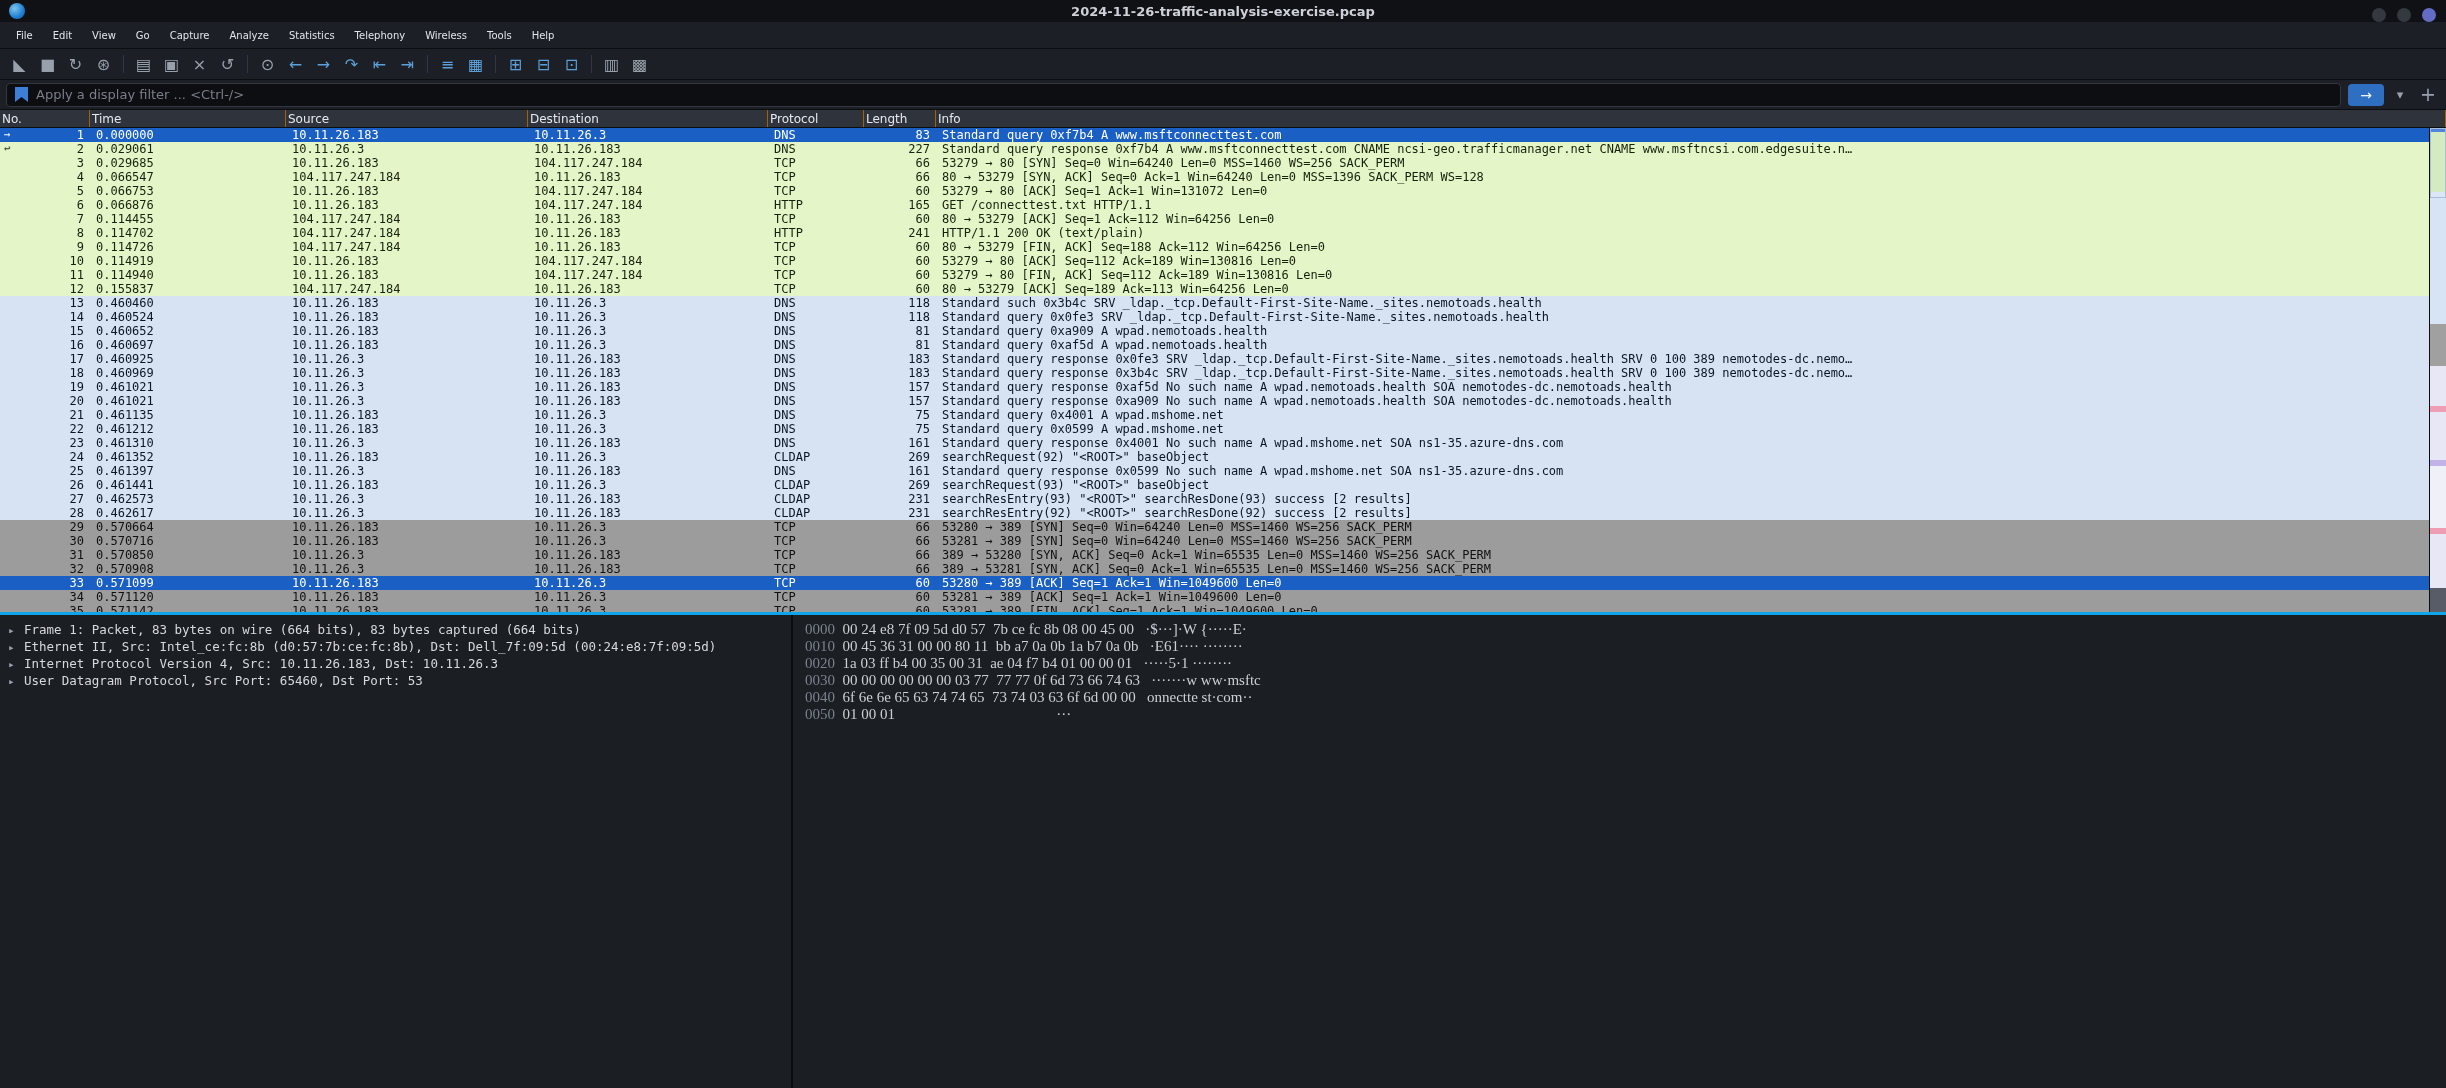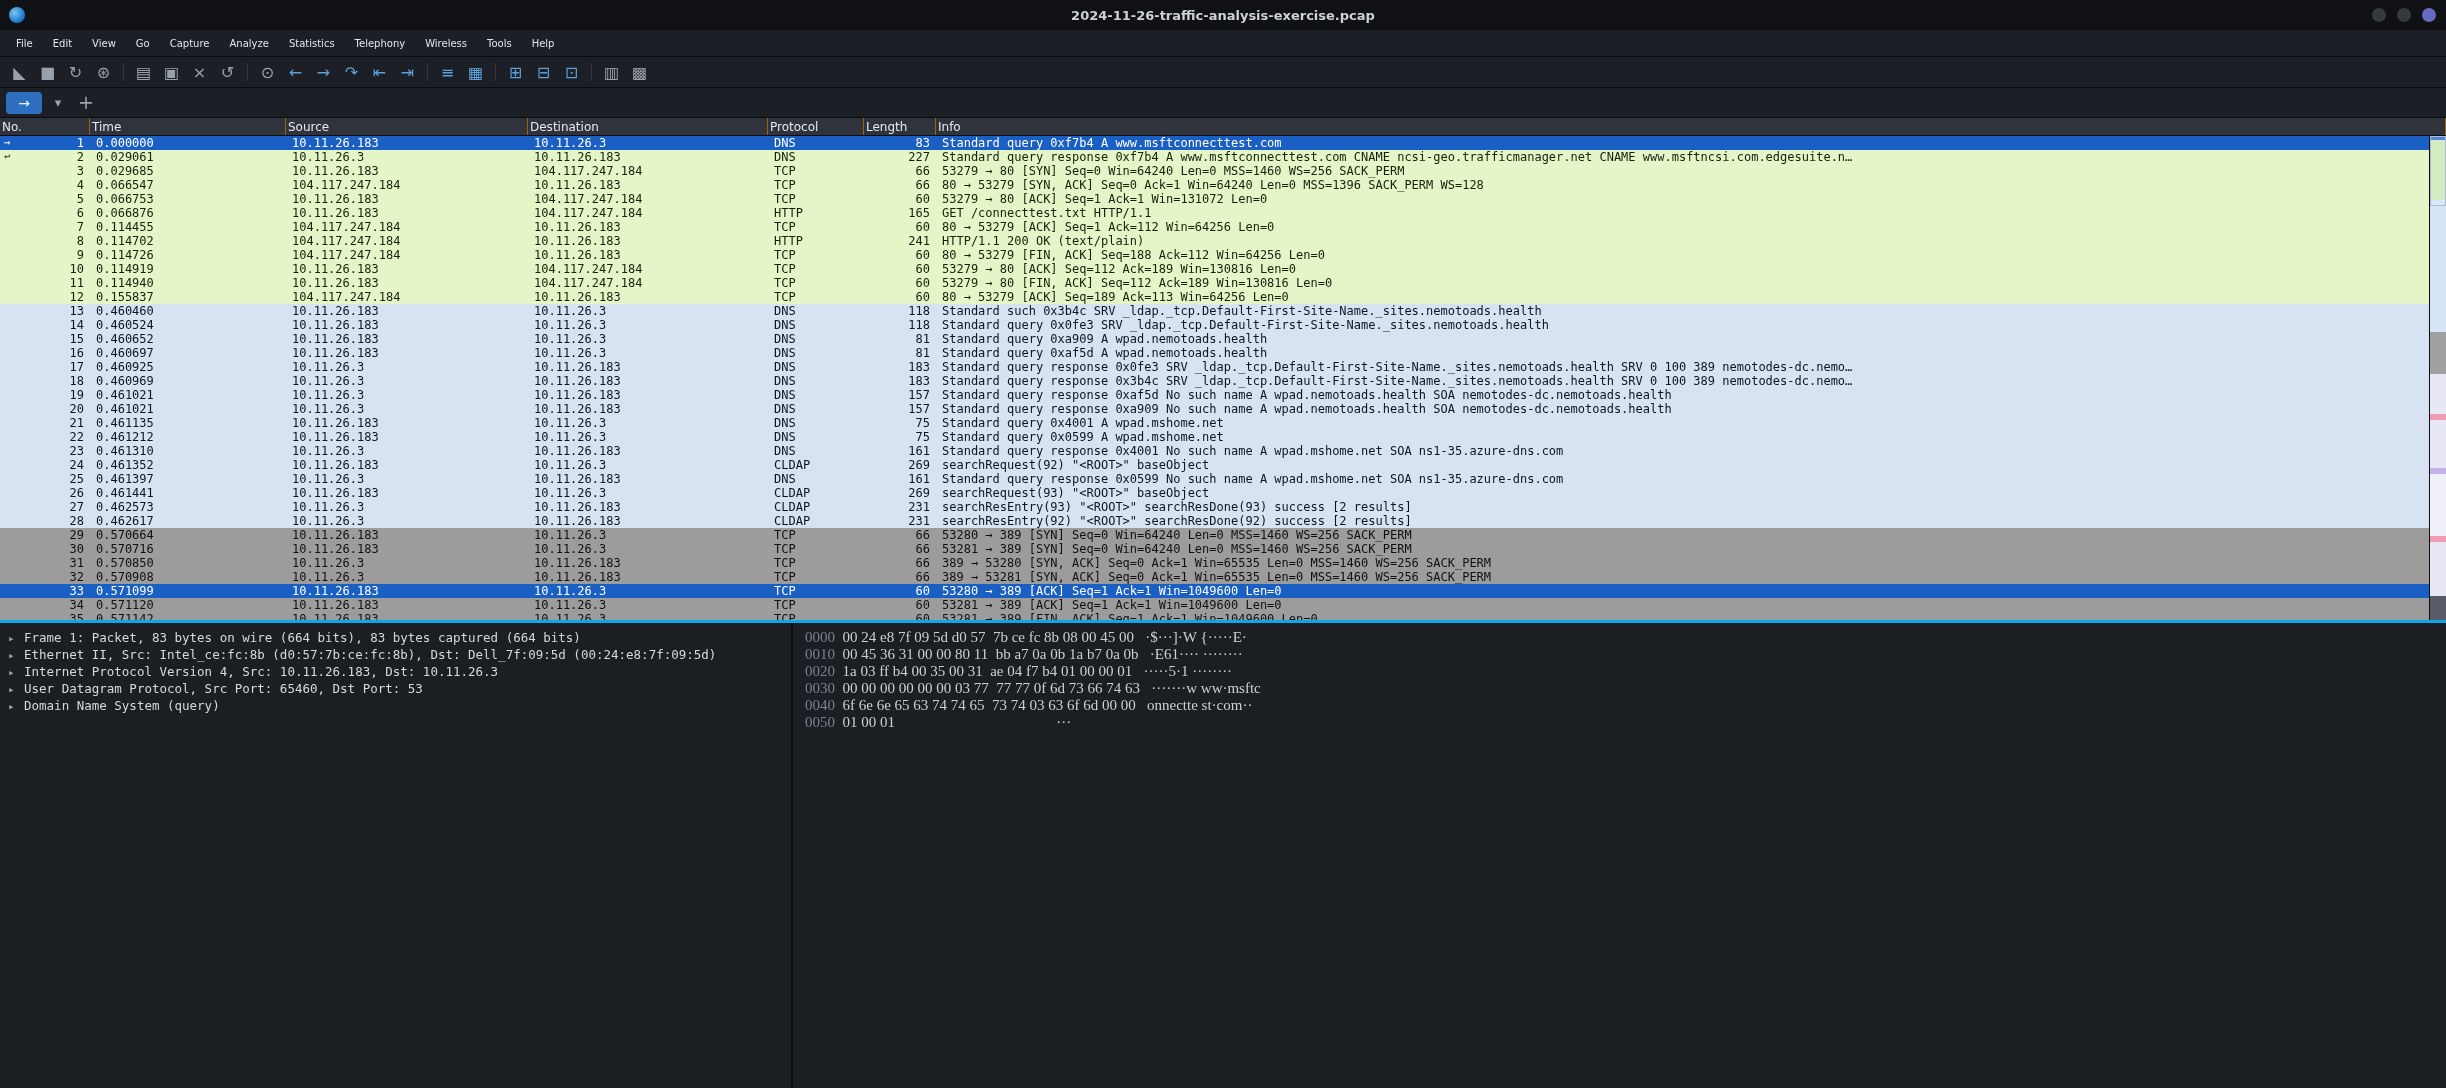--- a/index.html
+++ b/index.html
@@ -1,21 +1,21 @@
 <!DOCTYPE html>
 <html><head>
 <meta charset="utf-8">
 <style>
   *{margin:0;padding:0;box-sizing:border-box}
   html,body{width:2446px;height:1088px;overflow:hidden;background:#101216;
     font-family:"DejaVu Sans",sans-serif}
   .window{position:relative;width:2446px;height:1088px;display:flex;flex-direction:column;background:#15171c}
 
   
-  .titlebar{position:relative;height:30px;background:#0f1114;display:flex;align-items:center;flex:0 0 auto}
+  .titlebar{position:relative;height:22px;background:#0f1114;display:flex;align-items:center;flex:0 0 auto}
   .app-logo{width:16px;height:16px;margin-left:9px;border-radius:50%;
     background:radial-gradient(circle at 35% 35%,#7ec3ef,#1f7fd0 60%,#145a9e)}
   .win-title{position:absolute;left:0;right:0;text-align:center;color:#cdd1d8;font-size:13px;font-weight:bold}
   .winbtns{position:absolute;right:10px;top:8px;display:flex;gap:11px}
   .winbtn{width:14px;height:14px;border-radius:50%;background:#34383f}
   .winbtn.close{background:#636cc2}
 
   
   .menubar{height:27px;background:#1c1f25;display:flex;align-items:center;padding-left:6px;
     border-bottom:1px solid #0b0d10;flex:0 0 auto}
@@ -142,20 +142,24 @@
       <div class="tb-sep"></div>
       <div class="tb-icon tint-blue">⊞</div>
       <div class="tb-icon tint-blue">⊟</div>
       <div class="tb-icon tint-blue">⊡</div>
       <div class="tb-sep"></div>
       <div class="tb-icon tint-gray">▥</div>
       <div class="tb-icon tint-gray">▩</div>
     </div>
 
   <div class="filterbar">
+    <div class="filter-wrap">
+      <span class="bookmark"></span>
+      <input class="filter-input" type="text" placeholder="Apply a display filter ... &lt;Ctrl-/&gt;" style="">
+    </div>
     <div class="apply-btn">
       <span>→</span>
     </div>
     <div class="hist-btn">▾</div>
     <div class="add-btn">+</div>
   </div>
 
   <div class="listwrap">
     <div class="phead">
         <div class="hcell">No.</div>
@@ -487,21 +491,20 @@
       <div class="mthumb"></div>
     </div>
   </div>
 
   <div class="bottom">
     <div class="details">
         <div class="detail-line"><span class="arrow">▸</span><span>Frame 1: Packet, 83 bytes on wire (664 bits), 83 bytes captured (664 bits)</span></div>
         <div class="detail-line"><span class="arrow">▸</span><span>Ethernet II, Src: Intel_ce:fc:8b (d0:57:7b:ce:fc:8b), Dst: Dell_7f:09:5d (00:24:e8:7f:09:5d)</span></div>
         <div class="detail-line"><span class="arrow">▸</span><span>Internet Protocol Version 4, Src: 10.11.26.183, Dst: 10.11.26.3</span></div>
         <div class="detail-line"><span class="arrow">▸</span><span>User Datagram Protocol, Src Port: 65460, Dst Port: 53</span></div>
-        <div class="detail-line"><span class="arrow">▸</span><span>Domain Name System (query)</span></div>
       </div>
     <div class="bytes">
         <div class="hexrow"><span class="offset">0000</span><span>  00 24 e8 7f 09 5d d0 57  7b ce fc 8b 08 00 45 00   ·$···]·W {·····E·</span></div>
         <div class="hexrow"><span class="offset">0010</span><span>  00 45 36 31 00 00 80 11  bb a7 0a 0b 1a b7 0a 0b   ·E61···· ········</span></div>
         <div class="hexrow"><span class="offset">0020</span><span>  1a 03 ff b4 00 35 00 31  ae 04 f7 b4 01 00 00 01   ·····5·1 ········</span></div>
         <div class="hexrow"><span class="offset">0030</span><span>  00 00 00 00 00 00 03 77  77 77 0f 6d 73 66 74 63   ·······w ww·msftc</span></div>
         <div class="hexrow"><span class="offset">0040</span><span>  6f 6e 6e 65 63 74 74 65  73 74 03 63 6f 6d 00 00   onnectte st·com··</span></div>
         <div class="hexrow"><span class="offset">0050</span><span>  01 00 01                                           ···      </span></div>
       </div>
   </div>

